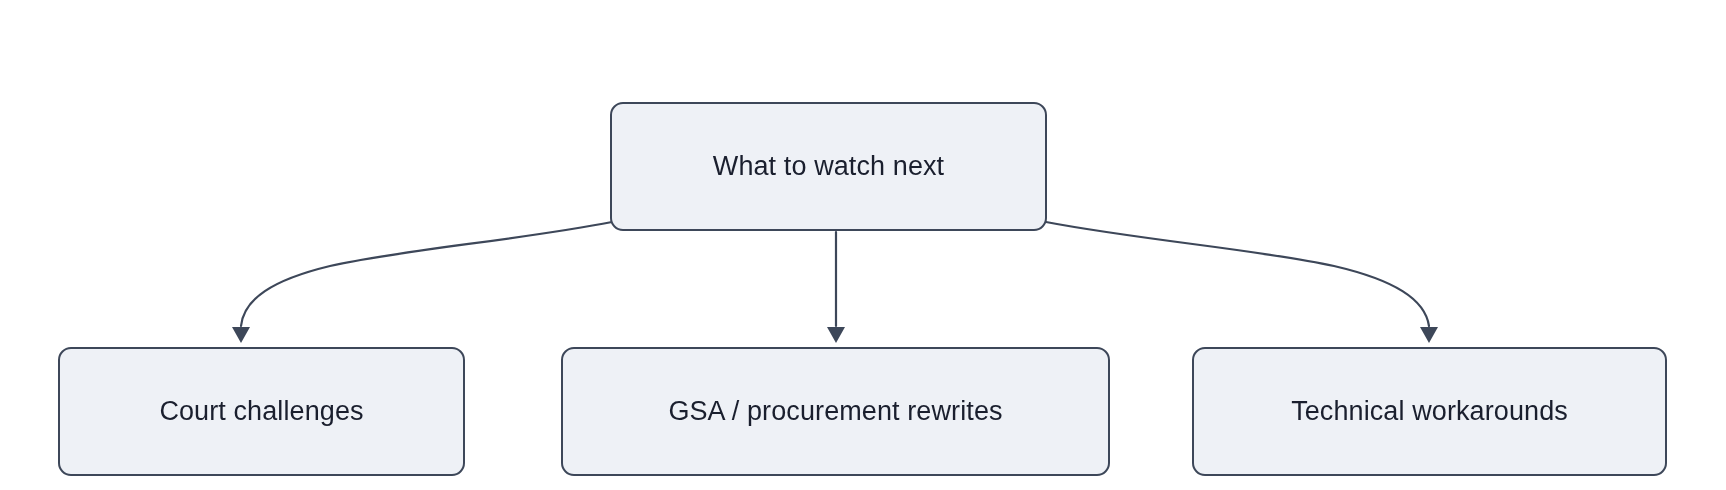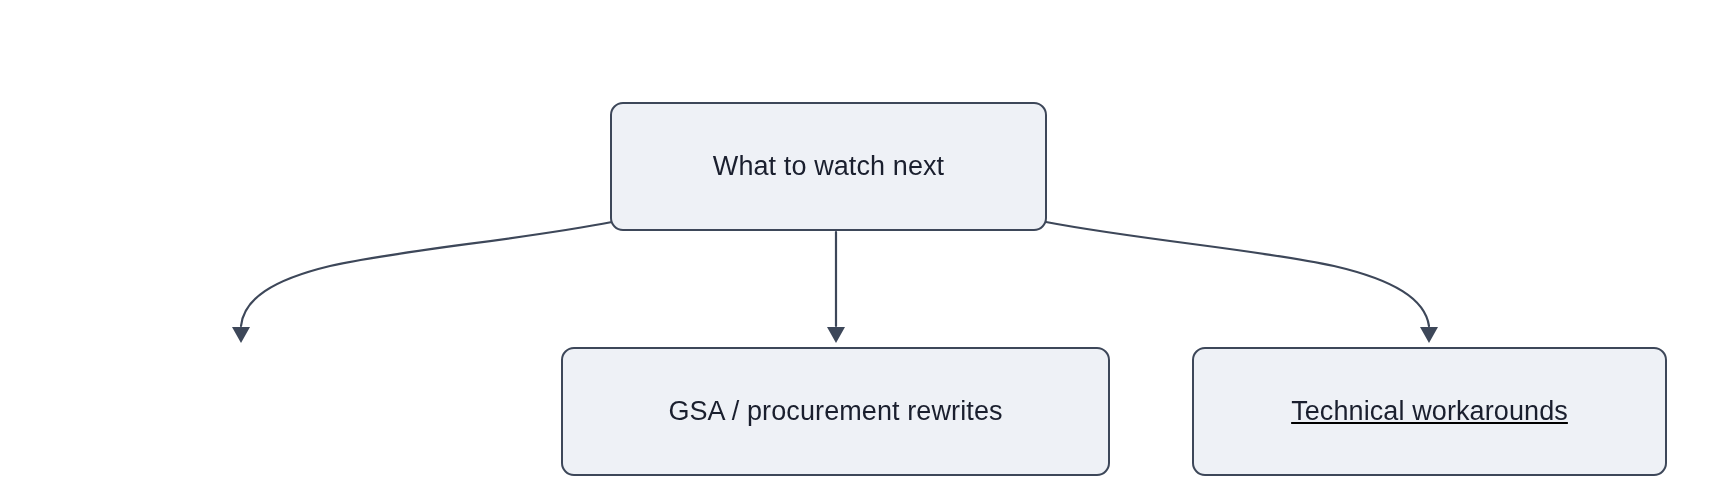--- a/index.html
+++ b/index.html
@@ -63,21 +63,20 @@
     top: 303px;
     width: 549px;
     height: 129px;
     text-align: right;
   }
   #node-tech {
     left: 1192px;
     top: 303px;
     width: 475px;
     height: 129px;
-    text-decoration: underline;
   }
 </style>
 </head>
 <body>
 
 <div id="canvas">
 
   <svg id="edge-layer" viewBox="0 0 1726 490" width="1726" height="490" xmlns="http://www.w3.org/2000/svg">
 
     <g>
@@ -93,20 +92,23 @@
     <g>
       <path d="M 1046,178 C 1140,196 1262,206 1334,222 C 1394,236 1425,255 1429,282" fill="none" stroke="#3d4759" stroke-width="2.2" stroke-linecap="round"></path>
       <polygon points="1420,283 1438,283 1429,299" fill="#3d4759"></polygon>
     </g>
   </svg>
 
   <div class="node" id="node-root">
     <span class="node-label">What to watch next</span>
   </div>
 
+  <div class="node" id="node-court">
+    <span class="node-label">Court challenges</span>
+  </div>
 
   <div class="node" id="node-gsa">
     <span class="node-label">GSA / procurement rewrites</span>
   </div>
 
   <div class="node" id="node-tech">
     <span class="node-label">Technical workarounds</span>
   </div>
 
 </div>

